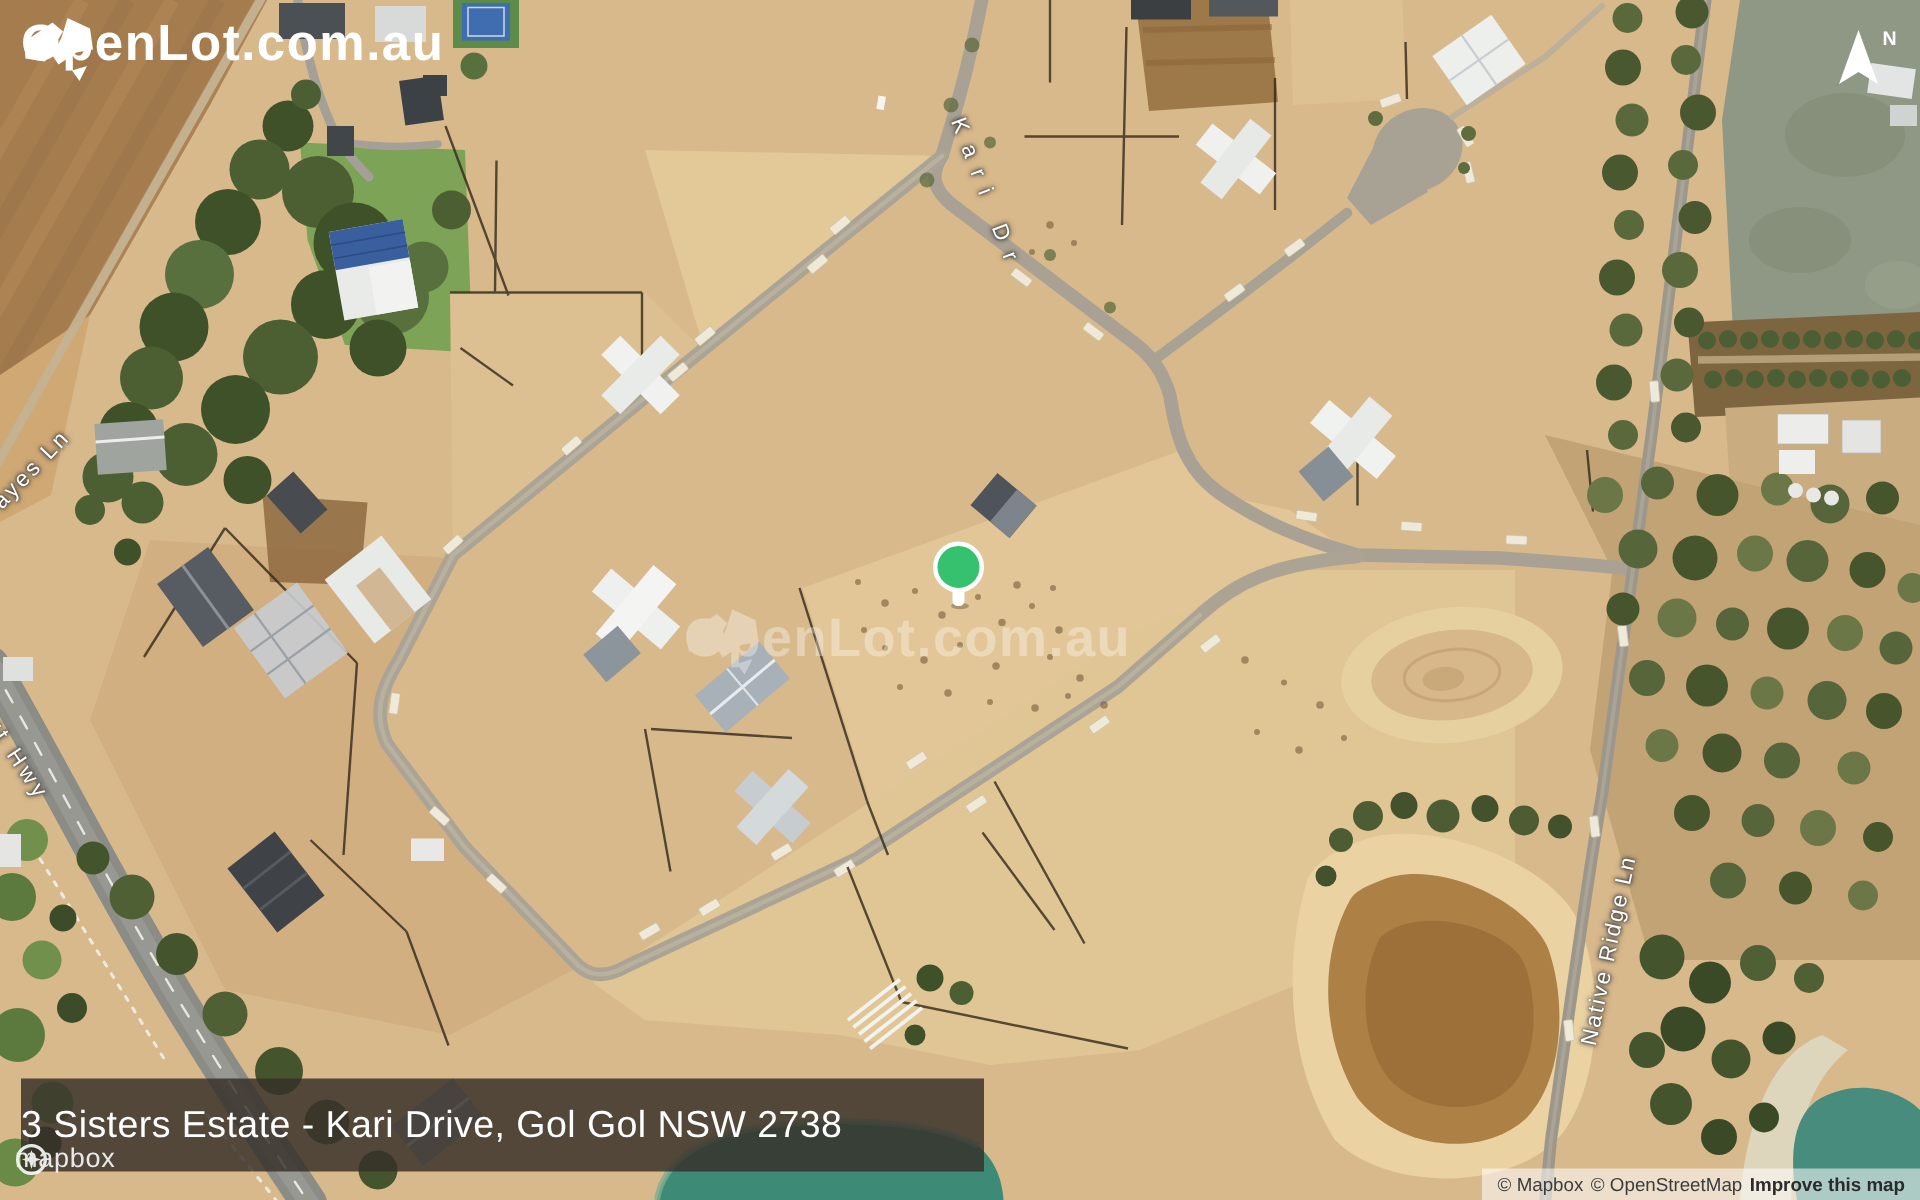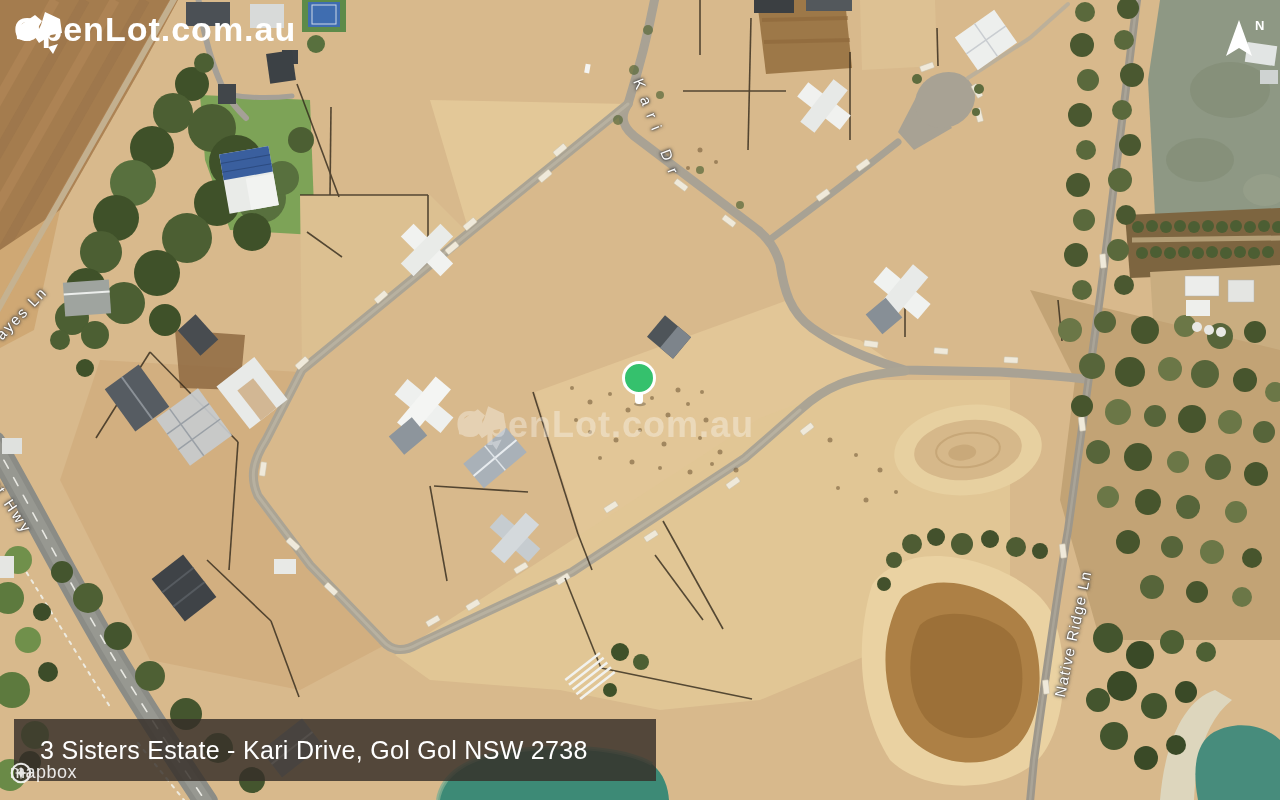--- a/index.html
+++ b/index.html
@@ -15,21 +15,21 @@
   .wm .word{color:#fff;font-size:36px;font-weight:600;letter-spacing:1px;}
   
   .stlbl{color:#fff;font-size:15px;font-weight:400;white-space:pre;
          text-shadow:0 0 2px #3f3f3f,0 0 3px #3f3f3f,0 0 4px #4a4a4a;}
   #lbl-kari{left:646px;top:76px;transform:rotate(69deg);transform-origin:0 0;letter-spacing:9px;}
   #lbl-native{left:1051px;top:695px;transform:rotate(-78deg);transform-origin:0 0;letter-spacing:1.5px;}
   #lbl-ayes{left:-8px;top:331px;transform:rotate(-46deg);transform-origin:0 0;letter-spacing:2px;}
   #lbl-hwy{left:-4px;top:468px;transform:rotate(56deg);transform-origin:0 0;letter-spacing:3px;}
   
   .banner{left:14px;top:719px;width:642px;height:62px;background:rgba(54,46,40,.82);
-          display:flex;align-items:center;padding-left:26px;box-sizing:border-box;}
+          display:flex;align-items:center;box-sizing:border-box;}
   .banner span{color:#fff;font-size:25px;font-weight:500;letter-spacing:.3px;}
   
   .mblogo{left:10px;top:762px;display:flex;align-items:flex-end;gap:6px;opacity:.88;}
   .mblogo .word{color:#fff;font-size:18px;font-weight:500;letter-spacing:.5px;}
   
   .attrib{right:0;bottom:0;height:21px;background:rgba(255,255,255,.55);
           display:flex;align-items:center;gap:5px;padding:0 10px;pointer-events:auto;}
   .attrib span{font-size:12.5px;color:#3c3c3c;}
   .attrib .strong{font-weight:bold;color:#2b2b2b;}
   
@@ -565,13 +565,18 @@
 </div>
 
 <div class="ovl mblogo" style="pointer-events:auto;">
   <svg width="22" height="22" viewBox="0 0 20 20">
     <circle cx="10" cy="10" r="8.4" fill="none" stroke="#fff" stroke-width="2"></circle>
     <path d="M10,4.2 L11.4,8.6 L15.8,10 L11.4,11.4 L10,15.8 L8.6,11.4 L4.2,10 L8.6,8.6 Z" fill="#fff"></path>
   </svg>
   <span class="word">mapbox</span>
 </div>
 
+<div class="ovl attrib">
+  <span>© Mapbox</span>
+  <span>© OpenStreetMap</span>
+  <span class="strong">Improve this map</span>
+</div>
 </div>
 
 </body></html>

